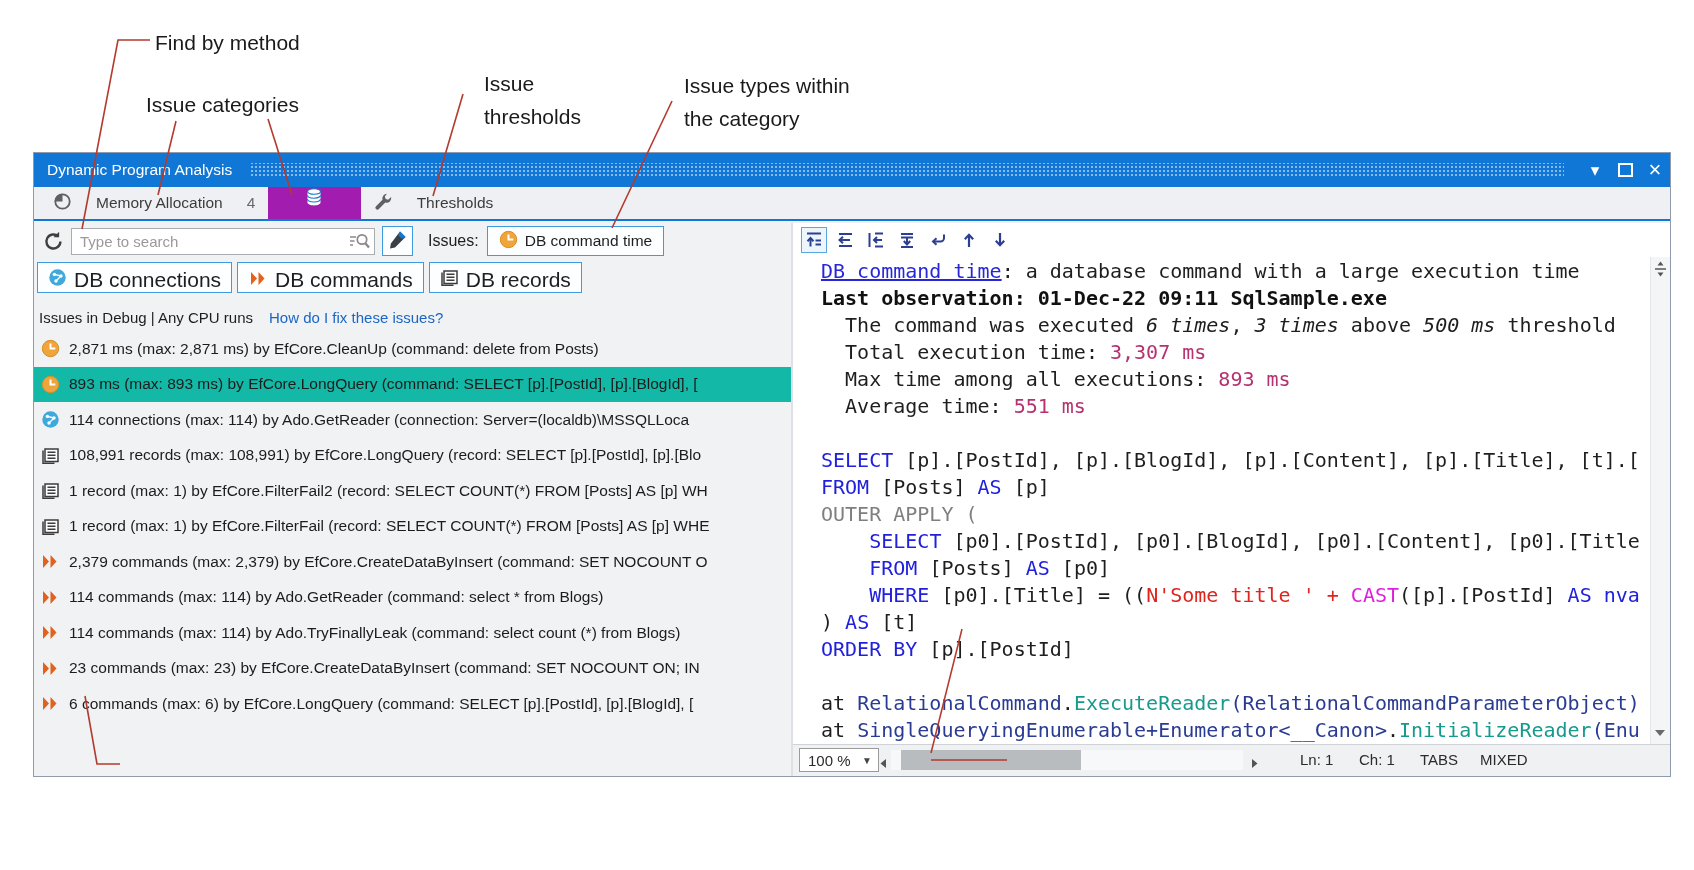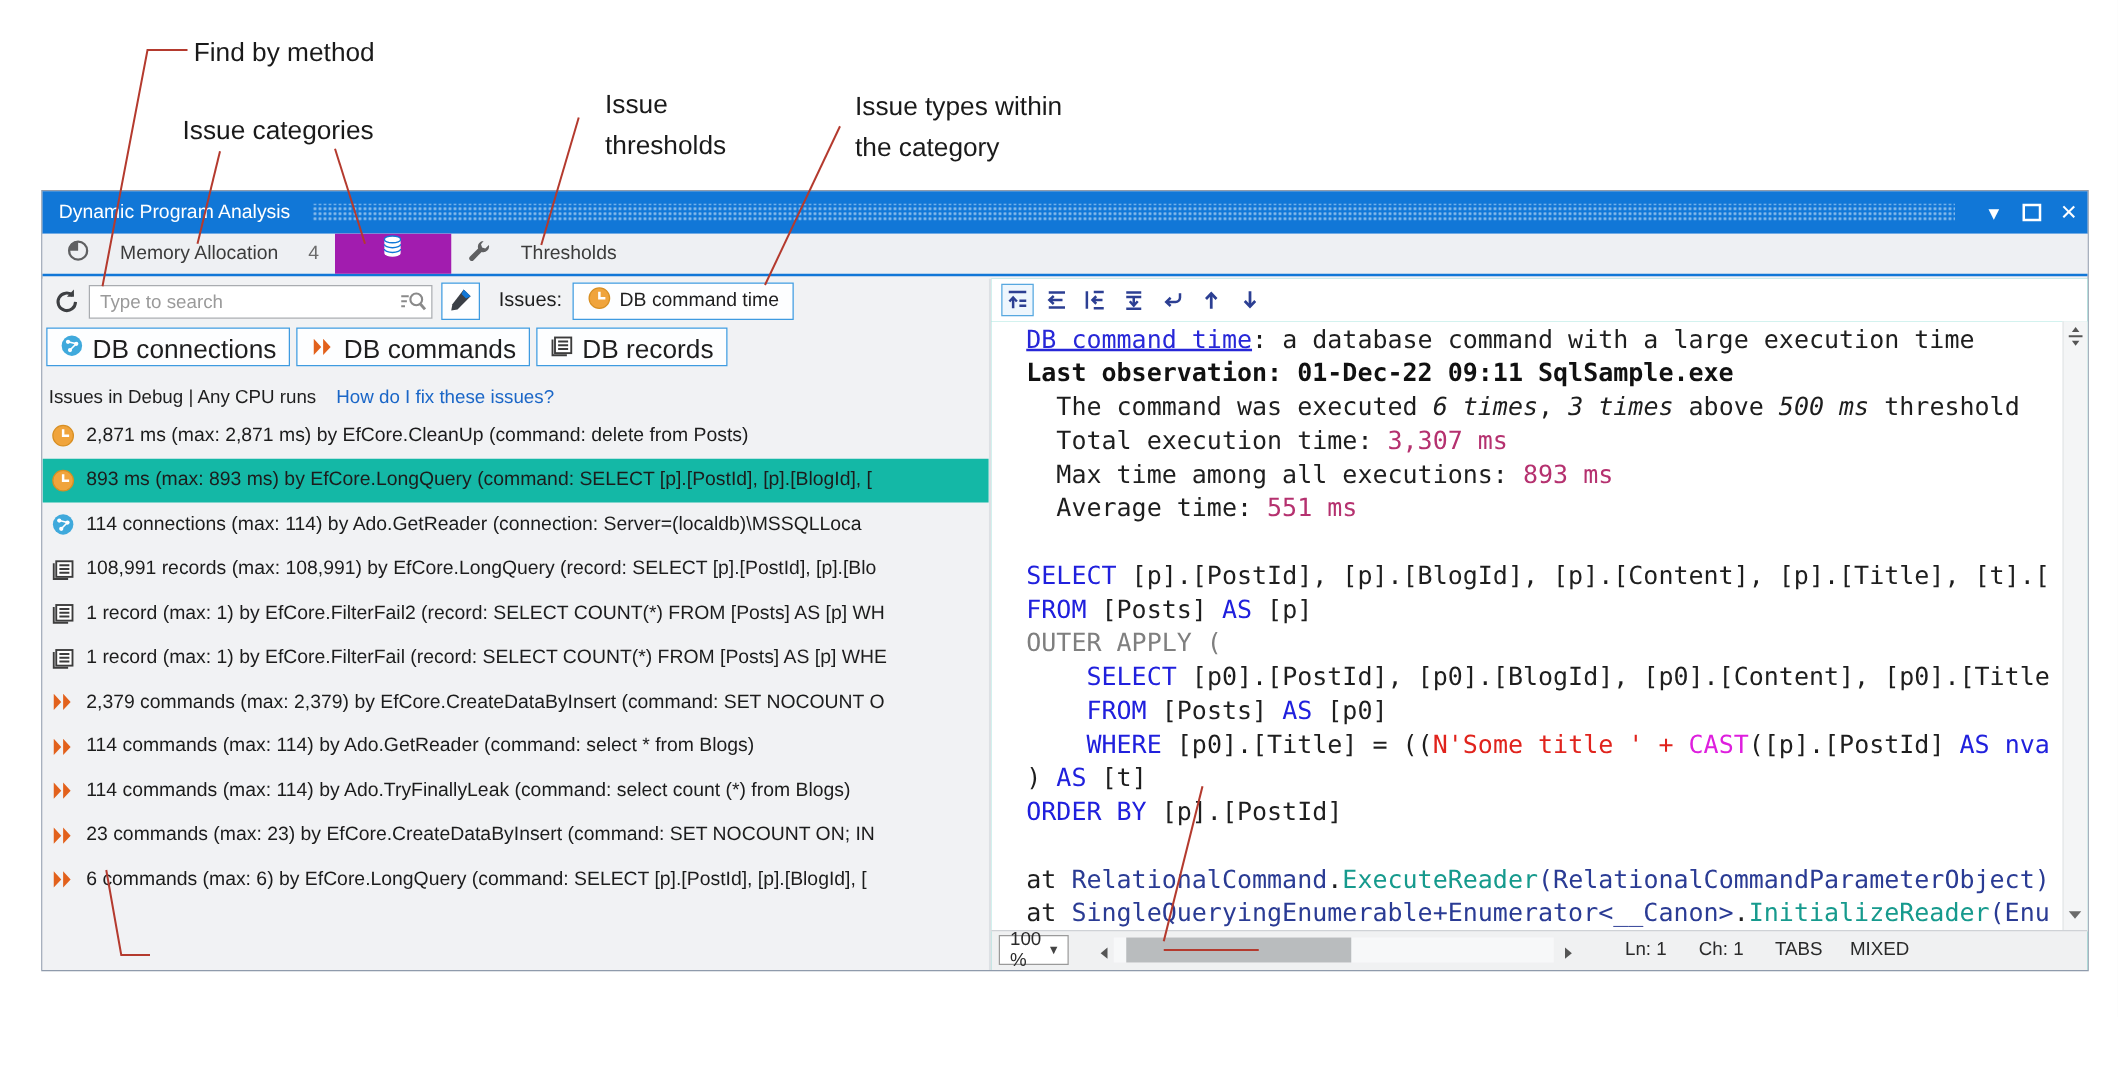--- a/index.html
+++ b/index.html
@@ -25,25 +25,25 @@
             align-items:stretch;padding-left:6px;box-sizing:border-box;}
   .tab{display:flex;align-items:center;gap:24px;padding:0 13px;font-size:15.5px;color:#3c3c3c;
        cursor:pointer;white-space:nowrap;}
   .tab .cnt{color:#6a6a6a;}
   .tab.sel{background:#a21caf;color:#fff;flex-direction:column;}
   .tab.sel .cnt{color:#c9e2f7;}
   
   .bodyrow{position:absolute;top:70px;bottom:0;left:0;right:0;display:flex;}
   .leftpane{width:757px;position:relative;background:#f1f2f4;overflow:hidden;}
   .vdivider{width:2px;background:#dde0e4;}
-  .rightpane{flex:1;position:relative;background:#14b8a6;text-decoration:underline;}
+  .rightpane{flex:1;position:relative;background:#84cc16;text-decoration:underline;}
   
   .ltoolbar{display:flex;align-items:center;height:36px;padding-left:8px;}
   .icbtn{display:flex;align-items:center;justify-content:center;cursor:pointer;}
-  .searchbox{position:relative;margin-left:6px;width:275px;height:27px;}
+  .searchbox{position:relative;margin-left:6px;width:304px;height:27px;}
   .searchbox input{width:100%;height:100%;box-sizing:border-box;border:1px solid #a9acb0;
        background:#fff;font-size:15px;color:#444;padding:0 30px 0 8px;
        font-family:"Liberation Sans",sans-serif;outline:none;}
   .searchbox input::placeholder{color:#9a9a9a;}
   .searchbox .sic{position:absolute;right:4px;top:4px;}
   .bluebtn{border:1px solid #3e9be0;background:#fdfeff;display:flex;align-items:center;
            cursor:pointer;box-sizing:border-box;}
   .markerbtn{width:31px;height:30px;margin-left:7px;justify-content:center;}
   .issueslbl{font-size:16px;color:#1e1e1e;margin-left:15px;}
   .issuetypebtn{height:30px;margin-left:8px;padding:0 11px;gap:7px;font-size:15.5px;color:#1e1e1e;}
@@ -77,21 +77,21 @@
   .c-m{color:#de1ede}.c-v{color:#b5316f}.c-n{color:#2a3b94}.c-t{color:#169a8d}
   .c-b{color:#111;font-weight:bold}.c-i{color:#1e1e1e;font-style:italic}
   .c-lk{color:#2727d8;text-decoration:underline;cursor:pointer;}
   .vscroll{position:absolute;right:0;top:0;bottom:0;width:19px;background:#f4f5f6;
            border-left:1px solid #e4e6e8;cursor:pointer;}
   .vs-top{position:absolute;left:2px;top:3px;}
   .vs-bot{position:absolute;left:3px;bottom:4px;}
   
   .rstatus{position:absolute;left:0;right:0;bottom:0;height:31px;background:#f0f1f2;
            border-top:1px solid #cfd2d6;font-size:15px;color:#2b2b2b;}
-  .zoomcombo{position:absolute;left:6px;top:3px;width:56px;height:24px;background:#fff;
+  .zoomcombo{position:absolute;left:6px;top:3px;width:80px;height:24px;background:#fff;
              border:1px solid #9a9a9a;display:flex;align-items:center;cursor:pointer;
              box-sizing:border-box;}
   .zoomcombo .zv{padding-left:8px;flex:1;}
   .zoomcombo .zc{padding-right:6px;font-size:10px;color:#444;}
   .sarrow{position:absolute;top:10px;cursor:pointer;}
   .htrack{position:absolute;left:98px;top:5px;width:352px;height:20px;background:#f7f8f9;cursor:pointer;}
   .hthumb{position:absolute;left:10px;top:0;width:180px;height:20px;background:#b9bcbe;}
   .slab{position:absolute;top:6px;white-space:nowrap;}
 </style>
 </head>

